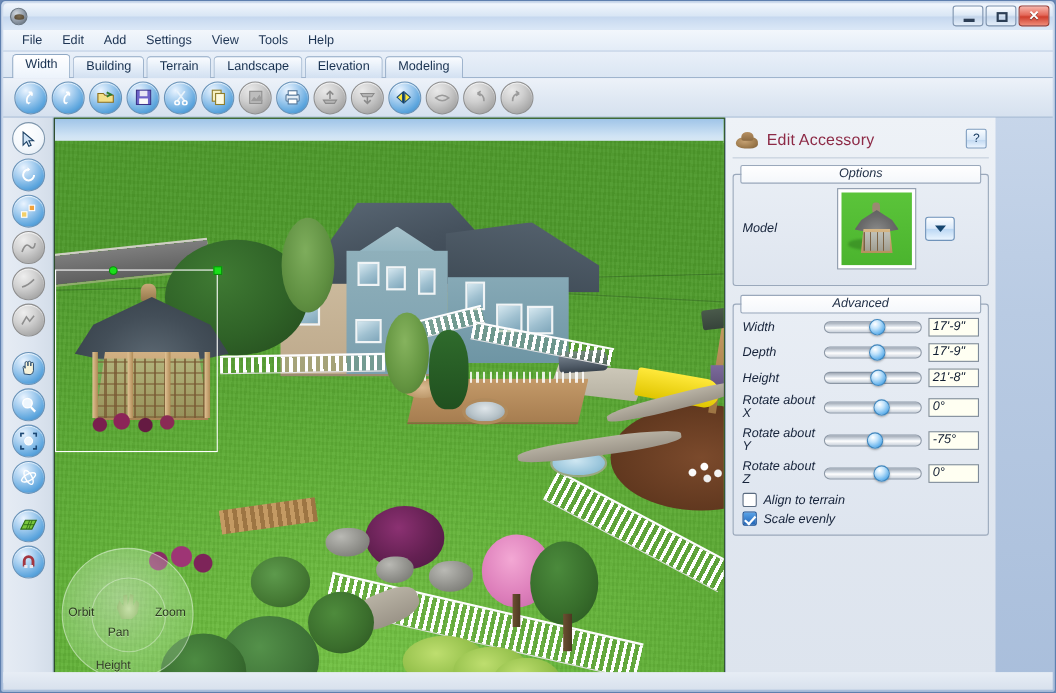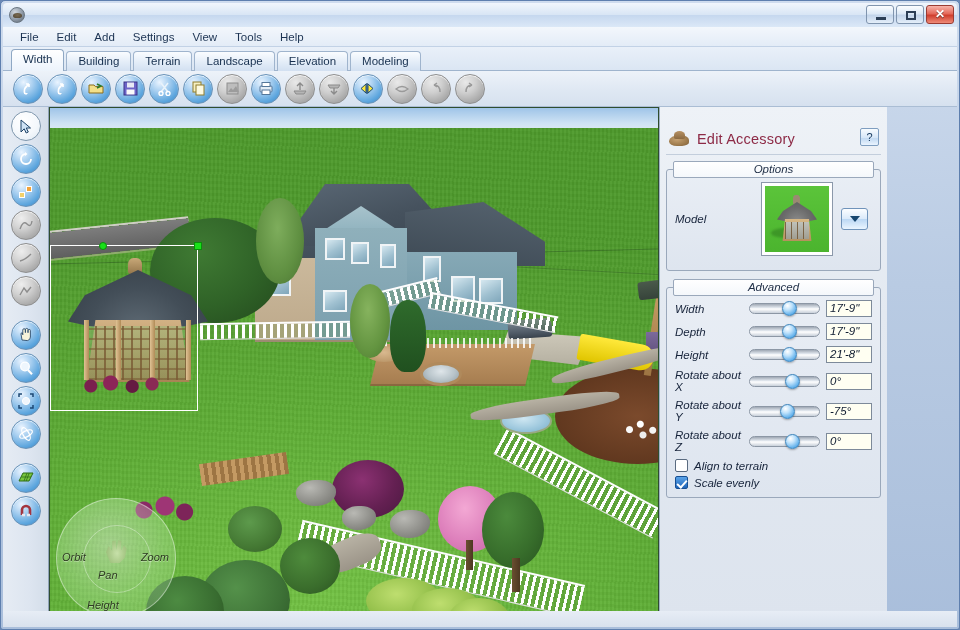--- a/index.html
+++ b/index.html
@@ -136,21 +136,20 @@
     background: radial-gradient(circle at 40% 30%, #ffffff 0%, #f4f8fc 55%, #dfe9f2 100%);
     border: 1px solid #7f97ad;
   }
   .vgap { height: 8px; flex: none; }
 
   
   .viewport {
     position: relative; width: 610px; height: 100%;
     border: 1px solid #2f4d2f; overflow: hidden;
     background: #6bbd3f;
-    font-style: italic;
   }
   .sky {
     position:absolute; left:0; top:0; right:0; height:22px;
     background: linear-gradient(180deg,#9fc4e8 0%,#cfe3f4 70%,#dbe9f3 100%);
   }
   .ground {
     position:absolute; left:0; top:20px; right:0; bottom:0;
     background:
       radial-gradient(ellipse 120% 80% at 45% 95%, #73c244 0%, #5fae36 45%, #4e9a2c 100%);
   }
@@ -345,24 +344,24 @@
   }
   .nw-hand {
     position:absolute; left:49px; top:40px; width:22px; height:24px;
     background: radial-gradient(ellipse at 50% 60%, #cfe4b0 0%, #9dbd7a 70%, transparent 72%);
     clip-path: polygon(20% 100%,0 55%,12% 28%,28% 50%,28% 8%,44% 6%,46% 46%,56% 4%,70% 8%,68% 48%,82% 26%,94% 40%,86% 78%,62% 100%);
     opacity:.85;
   }
 
   
   .rpanel {
-    width: 228px; height: 100%;
+    width: 246px; height: 100%;
     background: linear-gradient(180deg,#eef2f7 0%,#e3e9f1 40%,#dde4ee 100%);
     border-left: 1px solid #9fb0c4;
-    padding: 21px 6px 0 6px;
+    padding: 10px 6px 0 6px;
   }
   .panel-head {
     display:flex; align-items:center; gap:7px; padding: 2px 2px 6px 2px;
     border-bottom: 1px solid #c3cedc; position:relative;
   }
   .panel-icon {
     width:22px; height:18px; flex:none; position:relative;
   }
   .panel-icon::before {
     content:""; position:absolute; left:1px; top:5px; width:20px; height:11px;

